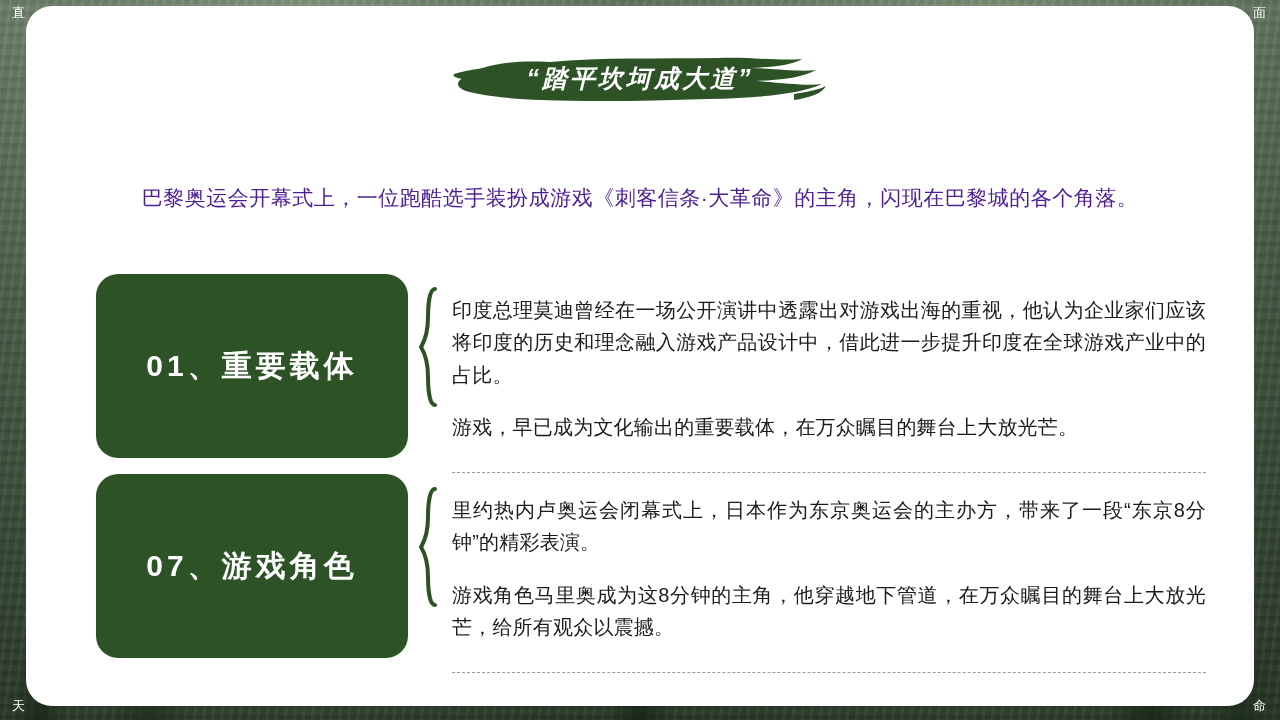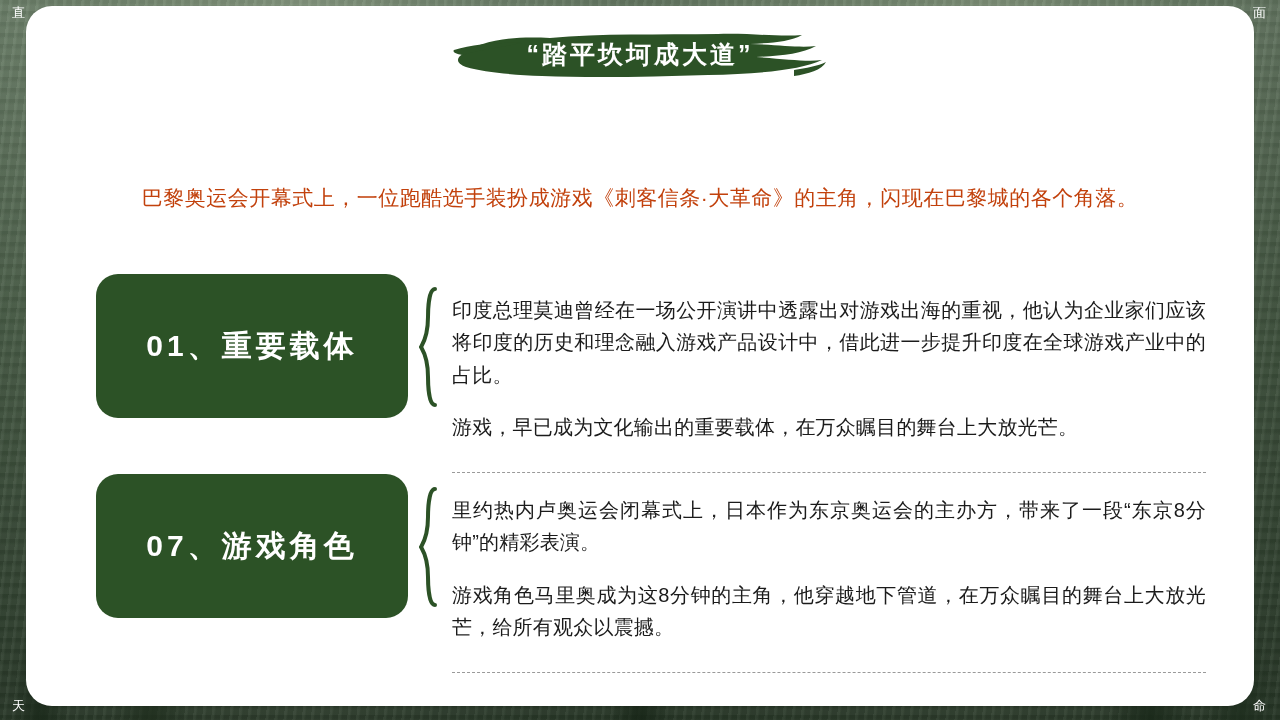--- a/index.html
+++ b/index.html
@@ -72,61 +72,62 @@
     background: #ffffff;
     border-radius: 26px;
     box-shadow: 0 0 0 1px rgba(0,0,0,0.03);
   }
 
   
   .title-banner {
     position: absolute;
     left: 50%;
     transform: translateX(-50%);
-    top: 20px;
+    top: 44px;
     width: 380px;
     height: 60px;
+    font-style: italic;
   }
   .title-banner svg { display: block; }
   .title-text {
     position: absolute;
     left: 0; right: 0; top: 12px;
     text-align: center;
     color: #ffffff;
     font-size: 25px;
     font-weight: bold;
     letter-spacing: 3px;
     white-space: nowrap;
   }
 
   
   .lead {
     position: absolute;
     left: 0; right: 0;
     top: 178px;
     text-align: center;
     font-size: 21px;
-    color: #c2410c;
+    color: #4c1d95;
     letter-spacing: 0.5px;
   }
 
   
   .section {
     position: absolute;
     left: 70px;
     right: 48px;
     display: flex;
     align-items: flex-start;
   }
   .section.s1 { top: 268px; }
   .section.s2 { top: 468px; }
 
   .tag {
     width: 312px;
-    height: 144px;
+    height: 184px;
     background: #2c5226;
     border-radius: 22px;
     color: #ffffff;
     display: flex;
     align-items: center;
     justify-content: center;
     font-size: 30px;
     font-weight: bold;
     letter-spacing: 4px;
     flex: 0 0 auto;

